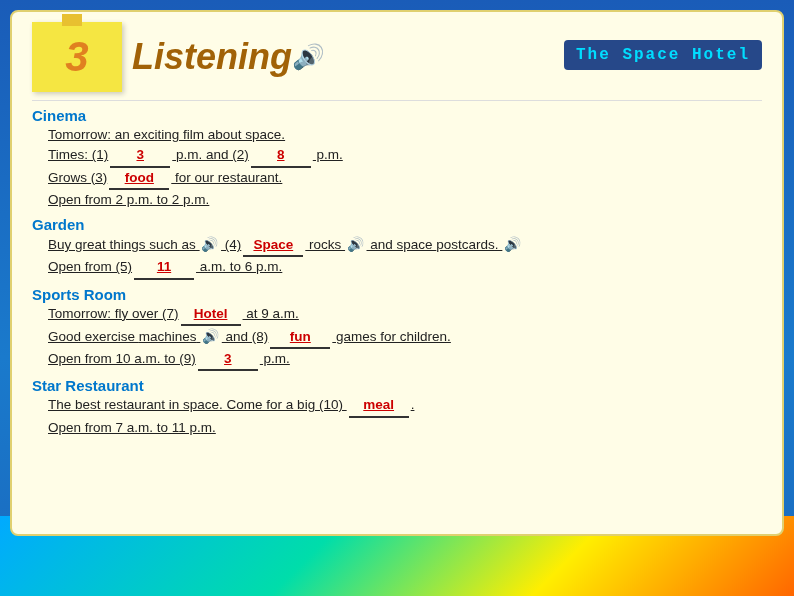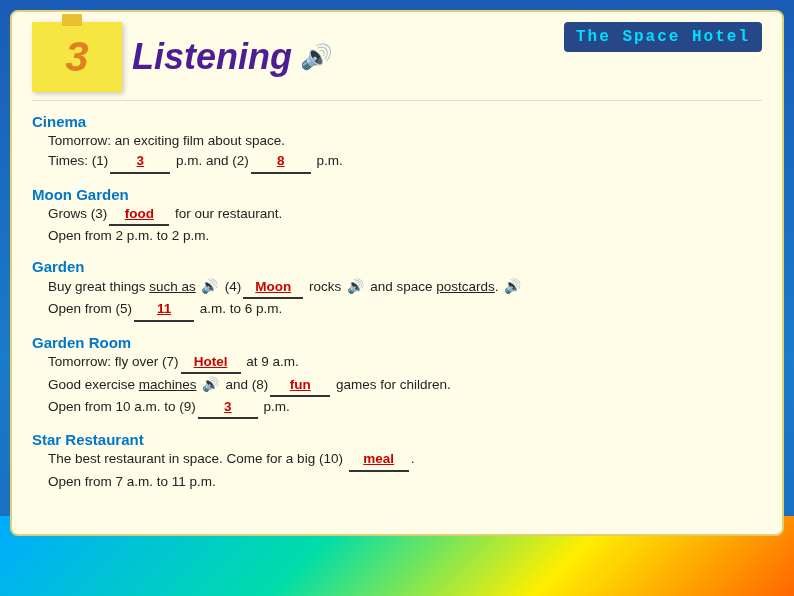--- a/index.html
+++ b/index.html
@@ -85,55 +85,56 @@
       left: 30px;
       width: 20px;
       height: 12px;
       background: #e8c030;
       clip-path: polygon(0 0, 100% 0, 100% 100%, 0 100%);
     }
 
     .listening-title {
       font-size: 36px;
       font-weight: bold;
-      color: #4c1d95;
+      color: #a16207;
       font-style: italic;
       display: flex;
       align-items: center;
-      gap: 8px;
+      gap: 0;
     }
 
     .hotel-title {
       position: absolute;
       right: 0;
-      top: 0;
+      top: 18px;
       background: rgba(0,40,120,0.85);
       color: #00ddff;
       font-family: 'Courier New', monospace;
       font-size: 16px;
       padding: 6px 12px;
       border-radius: 4px;
       letter-spacing: 2px;
       font-weight: bold;
     }
 
     
     .section-title {
       color: #0077cc;
       font-size: 15px;
       font-weight: bold;
-      margin-top: 12px;
+      margin-top: 6px;
       margin-bottom: 1px;
     }
 
     .line {
       font-size: 13.5px;
       color: #222;
       line-height: 1.5;
       padding-left: 16px;
+      text-decoration: underline;
     }
 
     .answer {
       color: #cc0000;
       font-weight: bold;
       text-decoration: underline;
       display: inline-block;
       background: #fffde7;
       padding: 0 2px;
     }
@@ -202,39 +203,38 @@
 
   <div>
     <div class="section-title">Cinema</div>
     <div class="line">Tomorrow: an exciting film about space.</div>
     <div class="line">
       Times: (1)<span class="blank">&nbsp;<span class="answer">3</span>&nbsp;</span> p.m. and (2)<span class="blank">&nbsp;<span class="answer">8</span>&nbsp;</span> p.m.
     </div>
   </div>
 
   <div>
-    <div class="section-title">Moon Garden</div>
     <div class="line">
       Grows (3)<span class="blank">&nbsp;<span class="answer">food</span>&nbsp;</span> for our restaurant.
     </div>
     <div class="line">Open from 2 p.m. to 2 p.m.</div>
   </div>
 
   <div>
     <div class="section-title">Garden</div>
     <div class="line">
-      Buy great things <span class="underline-text">such as</span> <span class="spk">🔊</span> (4)<span class="blank">&nbsp;<span class="answer">Moon</span>&nbsp;</span> rocks <span class="spk">🔊</span> and space <span class="underline-text">postcards</span>. <span class="spk">🔊</span>
+      Buy great things <span class="underline-text">such as</span> <span class="spk">🔊</span> (4)<span class="blank">&nbsp;<span class="answer">Space</span>&nbsp;</span> rocks <span class="spk">🔊</span> and space <span class="underline-text">postcards</span>. <span class="spk">🔊</span>
     </div>
     <div class="line">
       Open from (5)<span class="blank">&nbsp;<span class="answer">11</span>&nbsp;</span> a.m. to 6 p.m.
     </div>
   </div>
 
   <div>
-    <div class="section-title">Garden Room</div>
+    <div class="section-title">Sports Room</div>
     <div class="line">
       Tomorrow: fly over (7)<span class="blank">&nbsp;<span class="answer">Hotel</span>&nbsp;</span> at 9 a.m.
     </div>
   </div>
 
   <div>
     <div class="line">
       Good exercise <span class="underline-text">machines</span> <span class="spk">🔊</span> and (8)<span class="blank">&nbsp;<span class="answer">fun</span>&nbsp;</span> games for children.
     </div>
     <div class="line">

